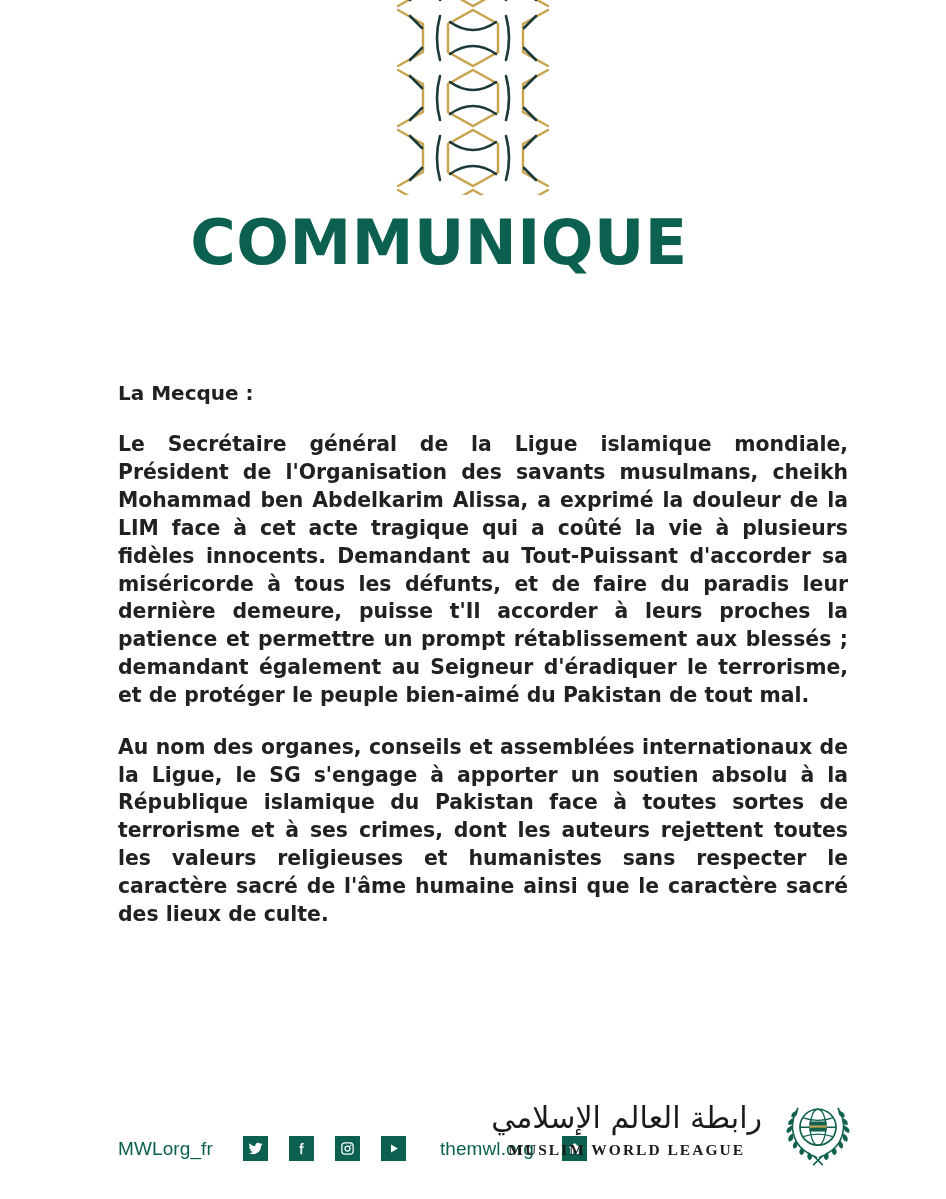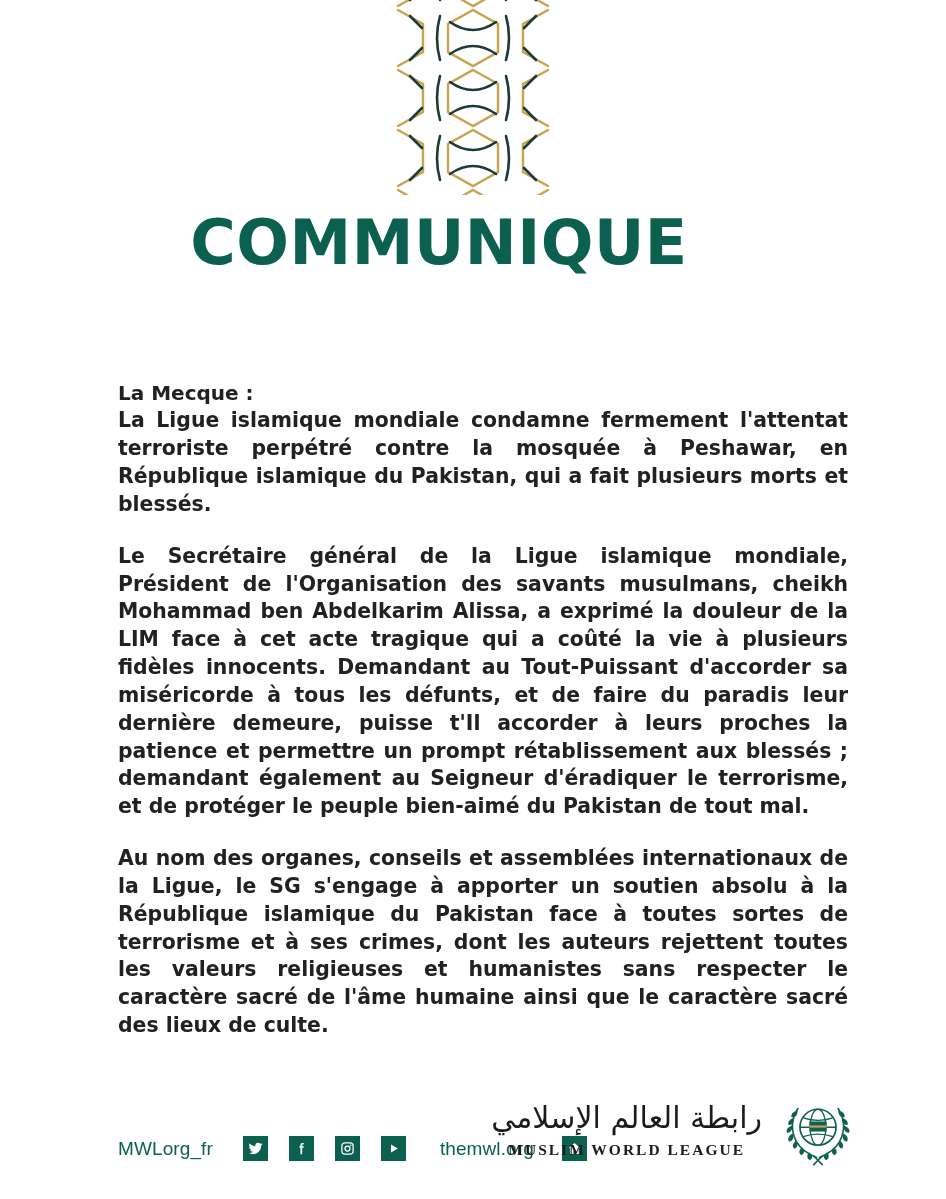--- a/index.html
+++ b/index.html
@@ -209,21 +209,20 @@
           <use href="#motif"></use>
         </g>
     </svg>
   </div>
 
   <h1 class="title">COMMUNIQUE</h1>
 
   <div class="body-block">
     <div class="para lead">
       <div class="dateline">La Mecque :</div>
-      <div class="para" style="margin-bottom:0">La Ligue islamique mondiale condamne fermement l'attentat terroriste perpétré contre la mosquée à Peshawar, en République islamique du Pakistan, qui a fait plusieurs morts et blessés.</div>
     </div>
     <div class="para">Le Secrétaire général de la Ligue islamique mondiale, Président de l'Organisation des savants musulmans, cheikh Mohammad ben Abdelkarim Alissa, a exprimé la douleur de la LIM face à cet acte tragique qui a coûté la vie à plusieurs fidèles innocents. Demandant au Tout-Puissant d'accorder sa miséricorde à tous les défunts, et de faire du paradis leur dernière demeure, puisse t'Il accorder à leurs proches la patience et permettre un prompt rétablissement aux  blessés ; demandant également au Seigneur d'éradiquer le terrorisme, et de protéger le peuple bien-aimé du Pakistan de tout mal.</div>
     <div class="para">Au nom des organes, conseils et assemblées internationaux de la Ligue, le SG s'engage à apporter un soutien absolu à la République islamique du Pakistan face à toutes sortes de terrorisme et à ses crimes, dont les auteurs rejettent toutes les valeurs religieuses et humanistes sans respecter le caractère sacré de l'âme humaine ainsi que le caractère sacré des lieux de culte.</div>
   </div>
 
   <div class="footer">
 
     <div class="social-row">
       <span class="handle">MWLorg_fr</span>
 

